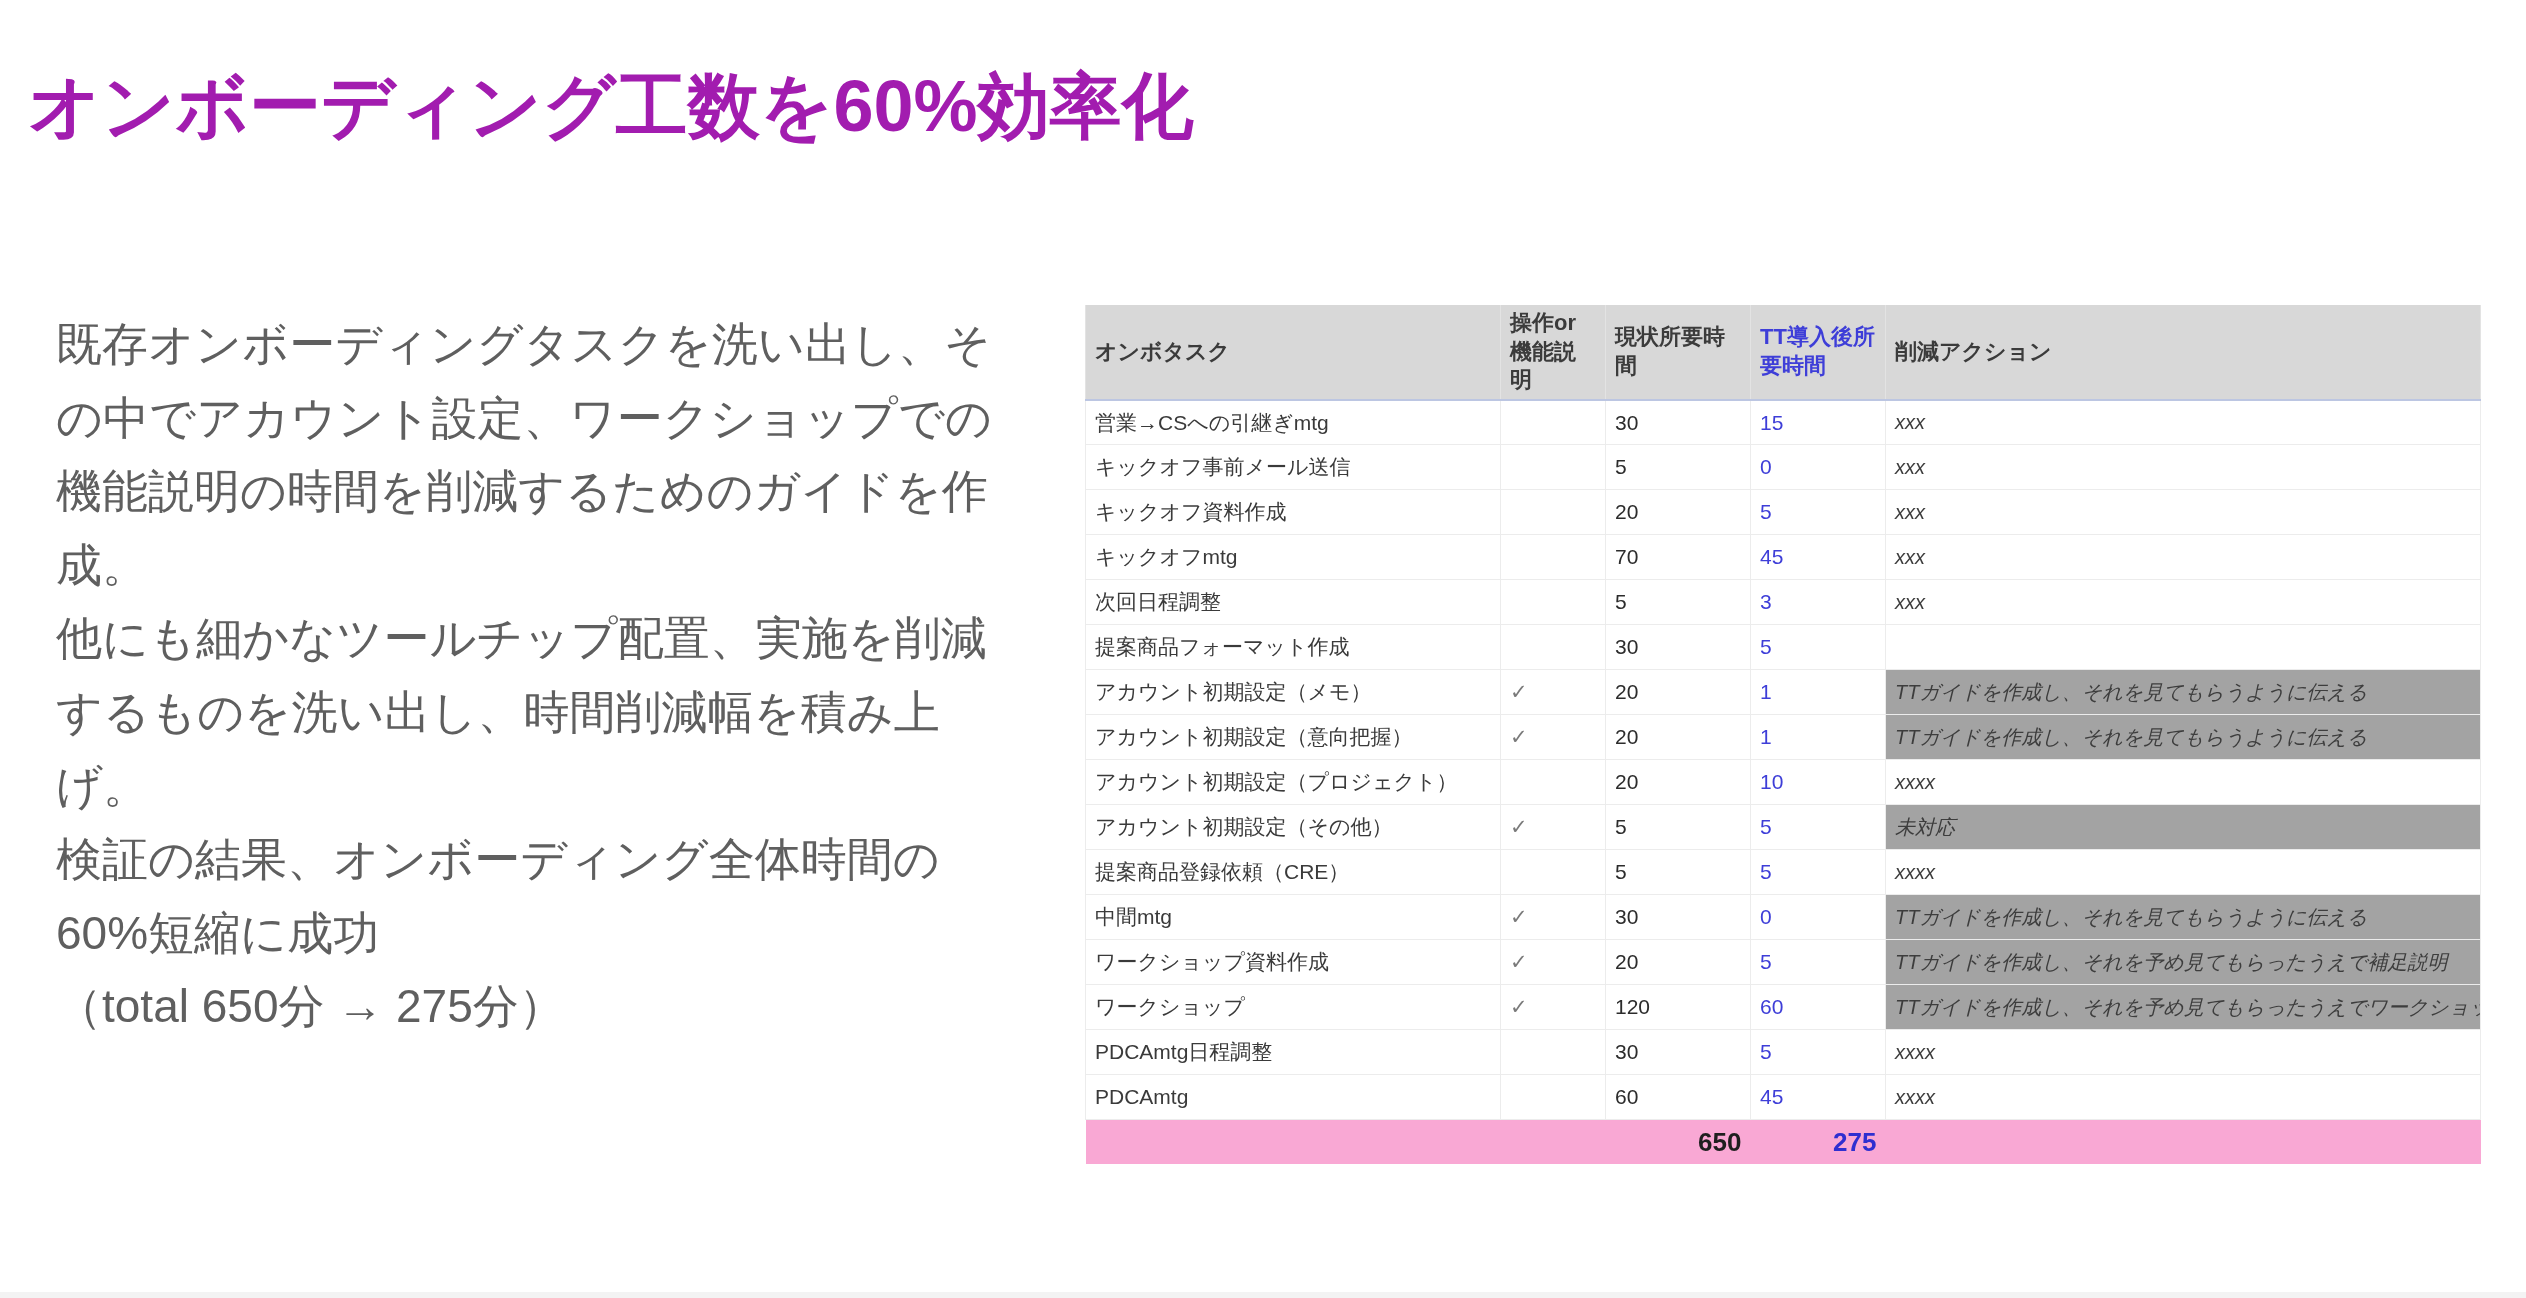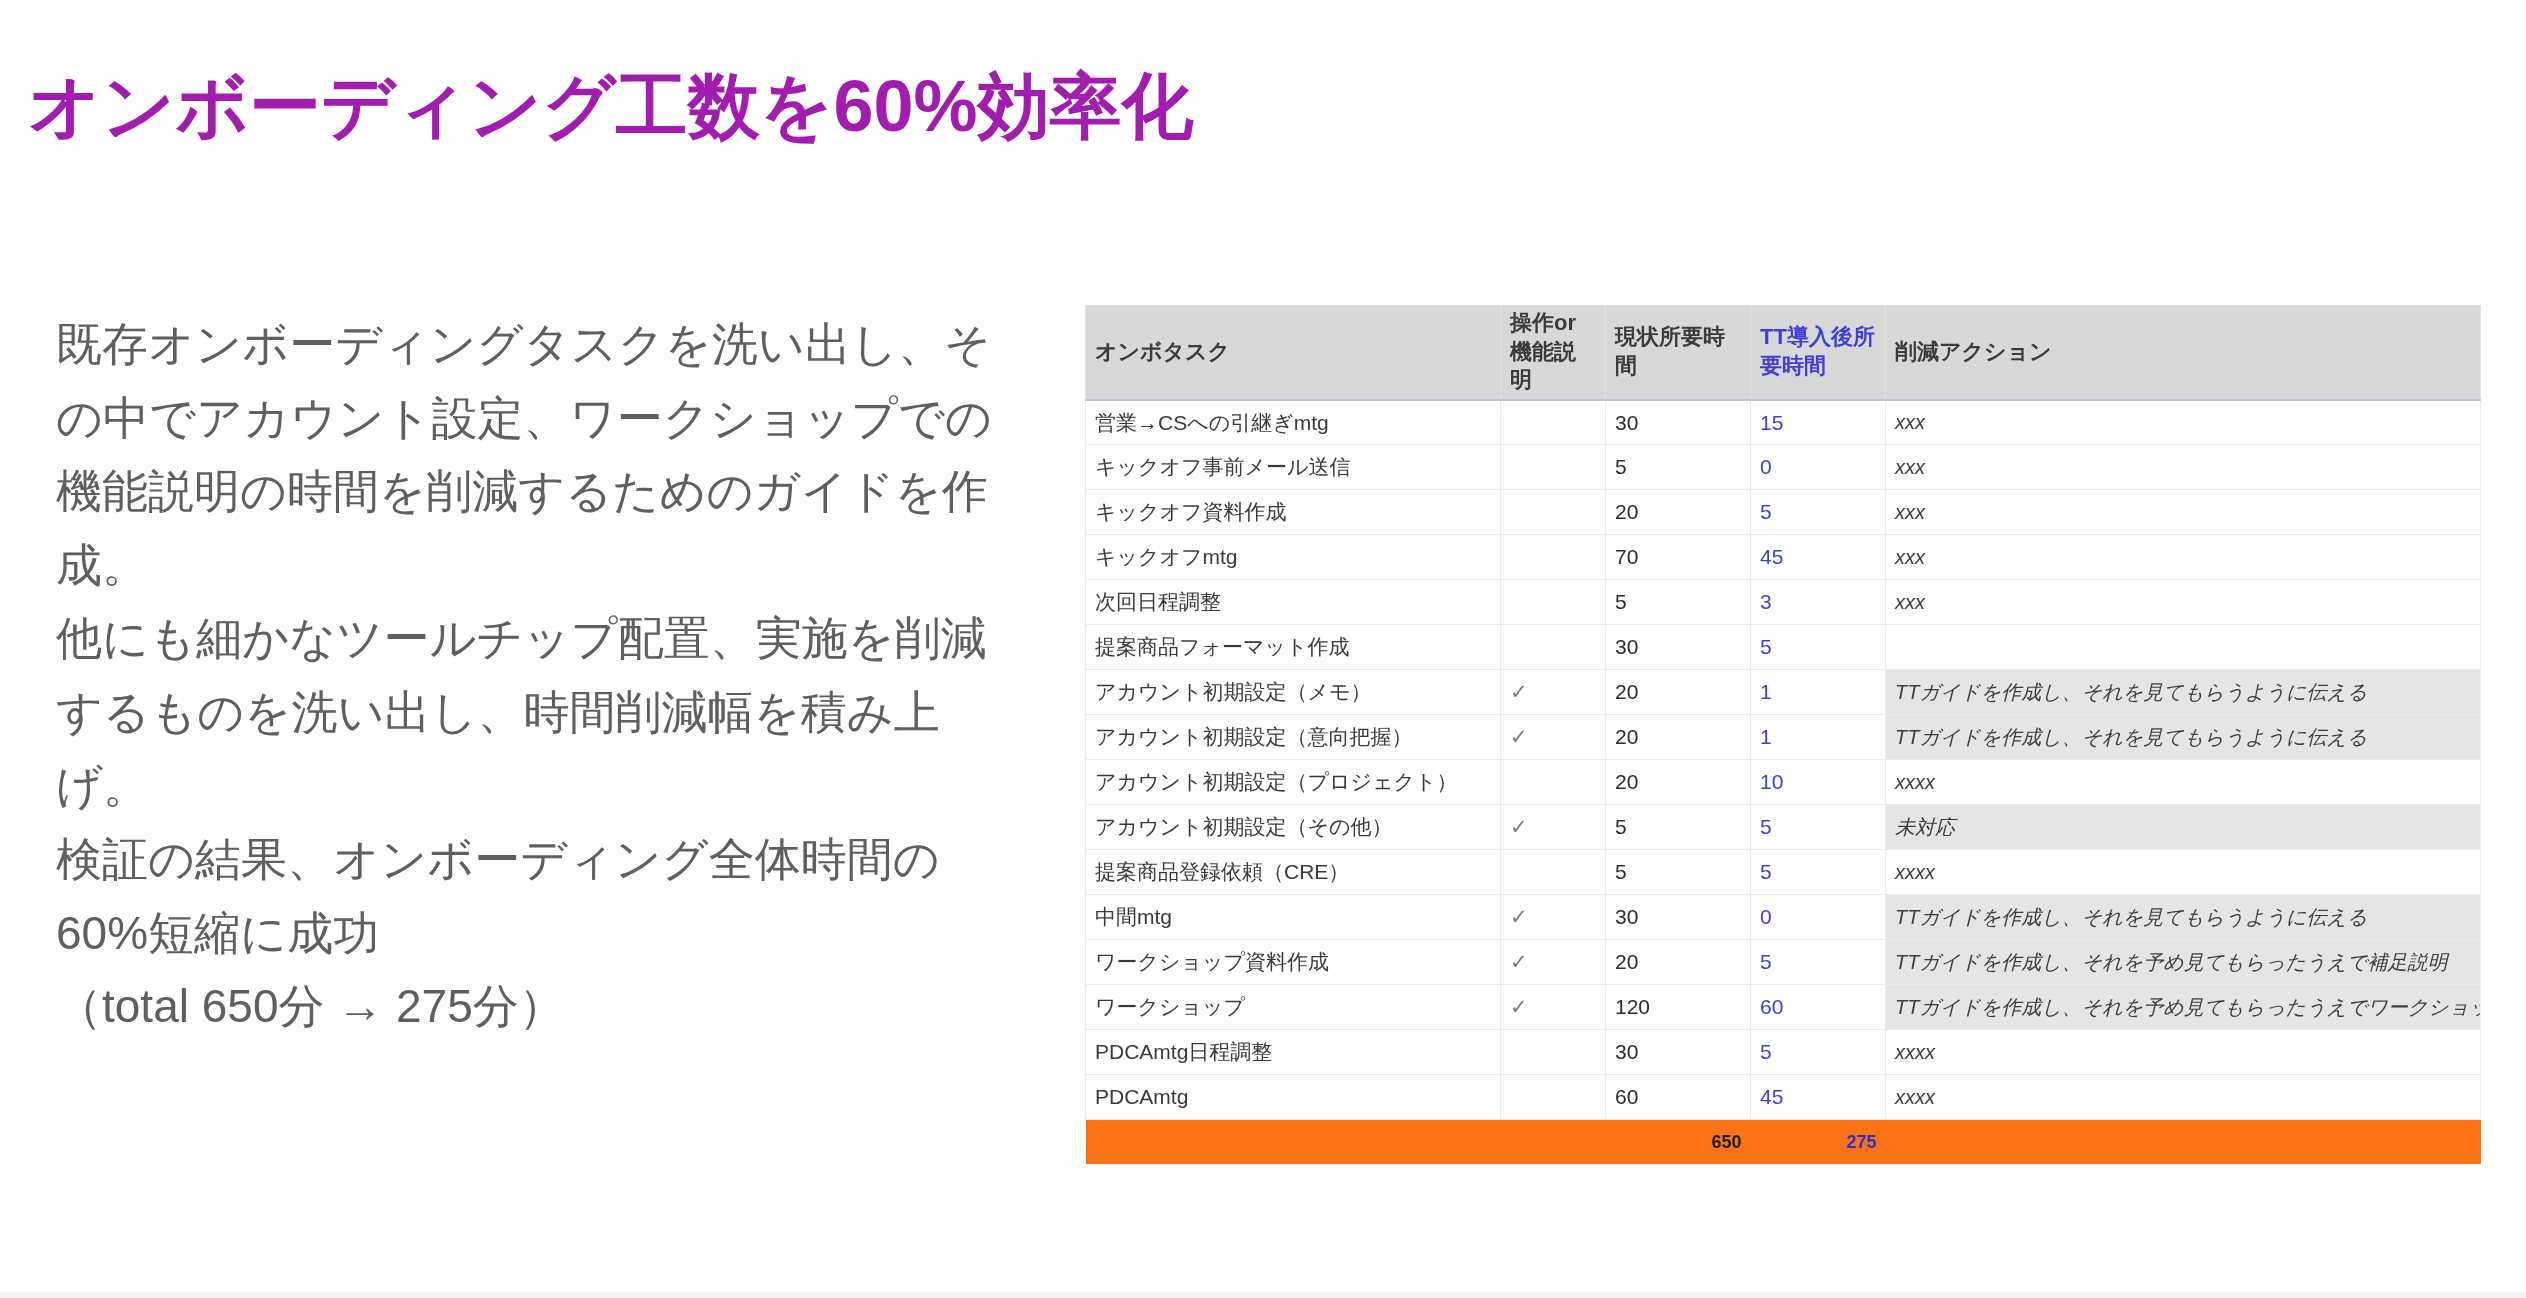--- a/index.html
+++ b/index.html
@@ -40,24 +40,24 @@
   .sheet tbody td{
     height:45px;font-size:21px;color:#3a3a3a;
     padding:2px 9px;vertical-align:middle;
     border:1px solid #ececec;
     white-space:nowrap;overflow:hidden;
   }
   .sheet .c-num{color:#2c2c2c;}
   .sheet .c-after{color:#3e3ed8;}
   .sheet .c-check{color:#7a7a7a;}
   .sheet .c-action{font-size:20px;color:#3d3d3d;font-style:italic;}
-  .sheet tbody td.hl{background:#e5e5e5;}
+  .sheet tbody td.hl{background:#a3a3a3;}
   .sheet tfoot td{
-    background:#f97316;height:44px;border:none;
-    font-size:18px;font-weight:bold;padding:2px 9px;vertical-align:middle;
+    background:#f9a8d4;height:44px;border:none;
+    font-size:26px;font-weight:bold;padding:2px 9px;vertical-align:middle;
   }
   .sheet tfoot td.c-num{color:#1f1f1f;text-align:right;}
   .sheet tfoot td.c-after{color:#2f2fd0;}
   .bottom-strip{
     position:absolute;left:0;bottom:0;width:2526px;height:6px;
     background:#f3f3f3;
   }
 </style>
 </head>
 <body>

